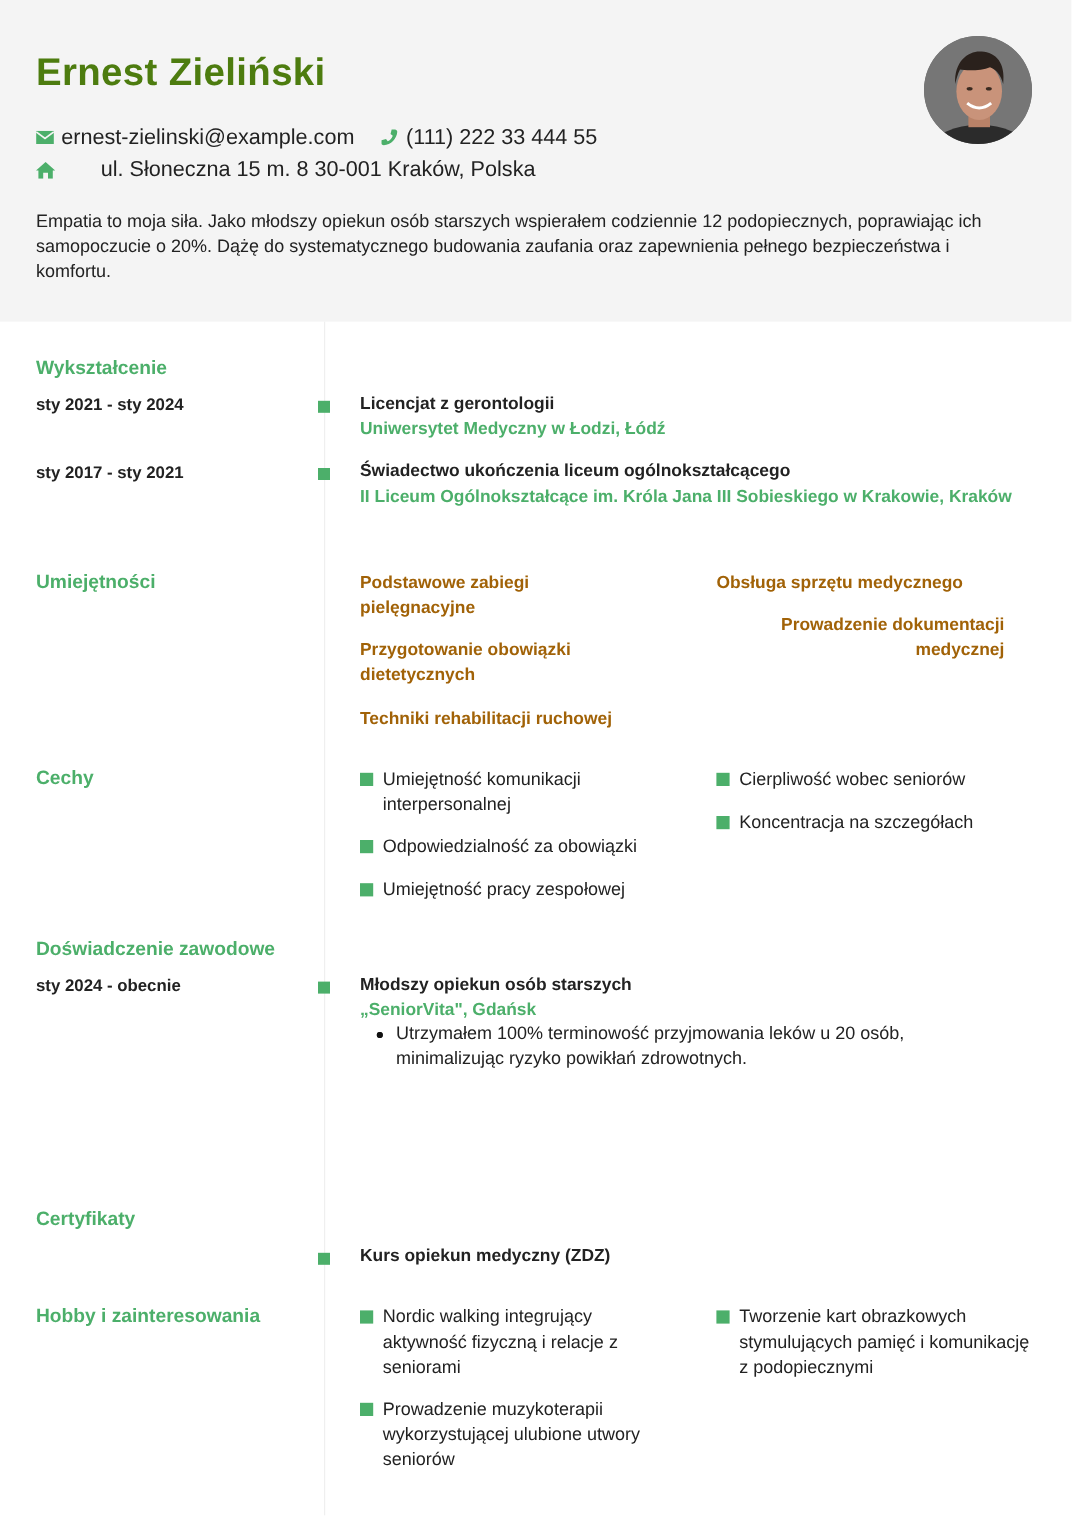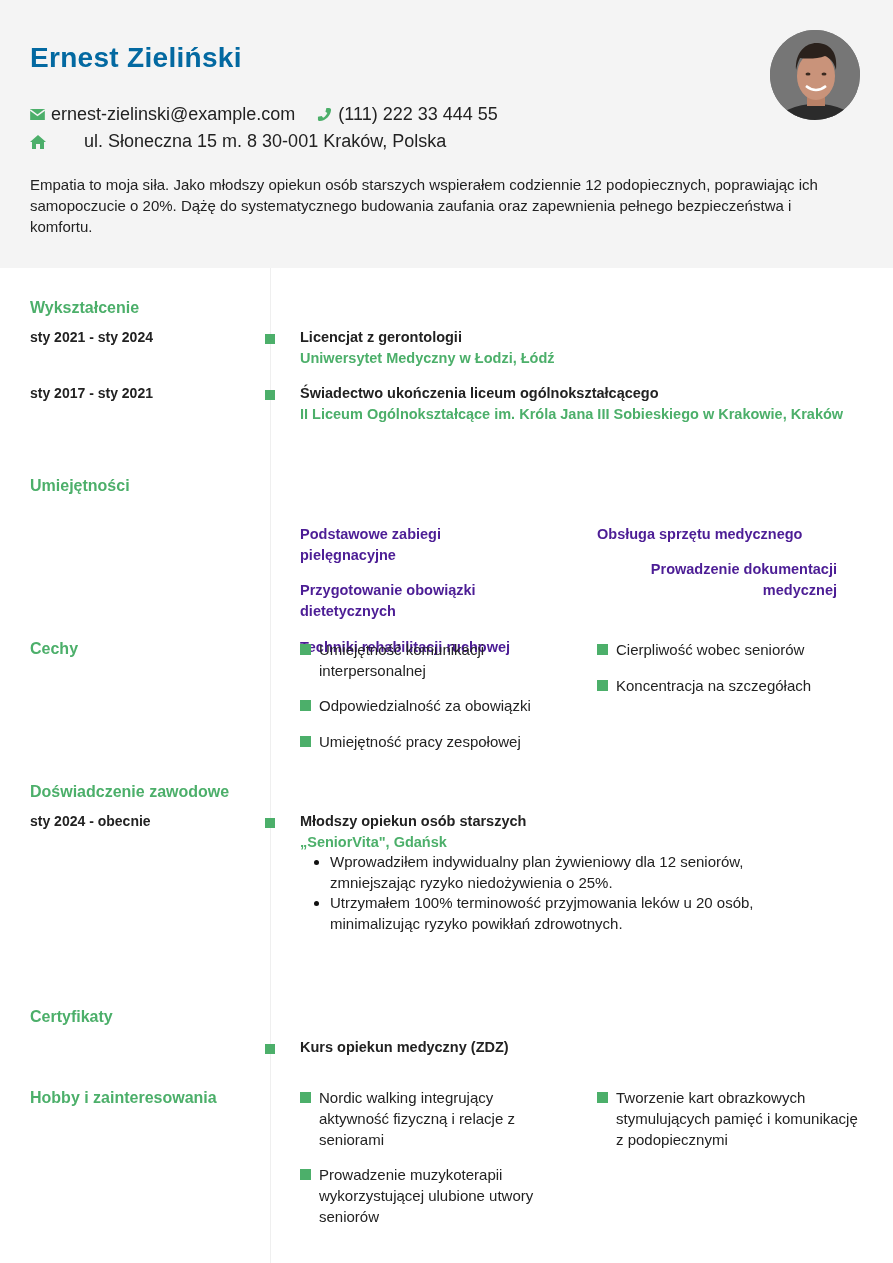--- a/index.html
+++ b/index.html
@@ -1,35 +1,35 @@
 <!DOCTYPE html>
 <html><head>
 <meta charset="utf-8">
 <style>
   * { box-sizing: border-box; margin: 0; padding: 0; }
   html, body { width: 893px; height: 1263px; background: #ffffff; overflow: hidden; }
   body { font-family: "Liberation Sans", "DejaVu Sans", sans-serif; color: #222; position: relative; }
 
   .header { position: absolute; left: 0; top: 0; width: 893px; height: 268px; background: #f4f4f4; }
-  .name { position: absolute; left: 30px; top: 42px; font-size: 28px; font-weight: bold; color: #0369a1; letter-spacing: 0.3px; }
+  .name { position: absolute; left: 30px; top: 42px; font-size: 32px; font-weight: bold; color: #4d7c0f; letter-spacing: 0.3px; }
   .contact-row { position: absolute; left: 30px; font-size: 18px; color: #222; display: flex; align-items: center; }
   .contact-row .ic { display: inline-block; width: 16px; height: 14px; margin-right: 6px; }
   .contact-row .gap { width: 22px; }
   .photo { position: absolute; left: 770px; top: 30px; width: 90px; height: 90px; border-radius: 50%; overflow: hidden; background: #6f6f6f; }
   .summary { position: absolute; left: 30px; top: 174px; width: 800px; font-size: 15px; line-height: 21px; color: #222; }
 
   .divider { position: absolute; left: 270px; top: 268px; width: 1px; height: 995px; background: #efefef; }
 
   .sec-title { position: absolute; left: 30px; font-size: 16px; font-weight: bold; color: #4caf6a; }
   .date { position: absolute; left: 30px; font-size: 14px; font-weight: bold; color: #222; }
   .marker { position: absolute; left: 265px; width: 10px; height: 10px; background: #4caf6a; }
   .entry-title { position: absolute; left: 300px; font-size: 14.5px; font-weight: bold; color: #222; }
   .entry-sub { position: absolute; left: 300px; font-size: 14.5px; font-weight: bold; color: #4caf6a; line-height: 21px; width: 560px; }
 
-  .skill { position: absolute; font-size: 14.5px; font-weight: bold; color: #4c1d95; line-height: 21px; margin-top: 48px; }
+  .skill { position: absolute; font-size: 14.5px; font-weight: bold; color: #a16207; line-height: 21px; }
   .bullet-item { position: absolute; font-size: 15px; color: #222; line-height: 21px; padding-left: 19px; }
   .bullet-item .sq { position: absolute; left: 0; top: 5px; width: 11px; height: 11px; background: #4caf6a; }
 
   .exp-list { position: absolute; left: 312px; top: 852px; width: 520px; font-size: 15px; line-height: 20.5px; color: #222; list-style: none; }
   .exp-list li { position: relative; padding-left: 18px; }
   .exp-list li .dot { position: absolute; left: 2px; top: 8px; width: 5px; height: 5px; border-radius: 50%; background: #111; }
 </style>
 </head>
 <body>
 
@@ -109,21 +109,21 @@
 <div class="bullet-item" style="left:597px; top:675px; width:260px;">
   <span class="sq"></span><span>Koncentracja na szczegółach</span>
 </div>
 
 <div class="sec-title" style="top:783px;">Doświadczenie zawodowe</div>
 <div class="date" style="top:813px;">sty 2024 - obecnie</div>
 <div class="marker" style="top:818px;"></div>
 <div class="entry-title" style="top:813px;">Młodszy opiekun osób starszych</div>
 <div class="entry-sub" style="top:832px;">„SeniorVita", Gdańsk</div>
 <ul class="exp-list">
-  <li><span class="dot"></span><span>Wprowadziłem indywidualny plan żywieniowy dla 12 seniorów, zmniejszając ryzyko niedożywienia o 25%.</span></li>
+  <li><span class="dot"></span></li>
   <li><span class="dot"></span><span>Utrzymałem 100% terminowość przyjmowania leków u 20 osób, minimalizując ryzyko powikłań zdrowotnych.</span></li>
 </ul>
 
 <div class="sec-title" style="top:1008px;">Certyfikaty</div>
 <div class="marker" style="top:1044px;"></div>
 <div class="entry-title" style="top:1039px;">Kurs opiekun medyczny (ZDZ)</div>
 
 <div class="sec-title" style="top:1089px;">Hobby i zainteresowania</div>
 <div class="bullet-item" style="left:300px; top:1087px; width:260px;">
   <span class="sq"></span><span>Nordic walking integrujący aktywność fizyczną i relacje z seniorami</span>

